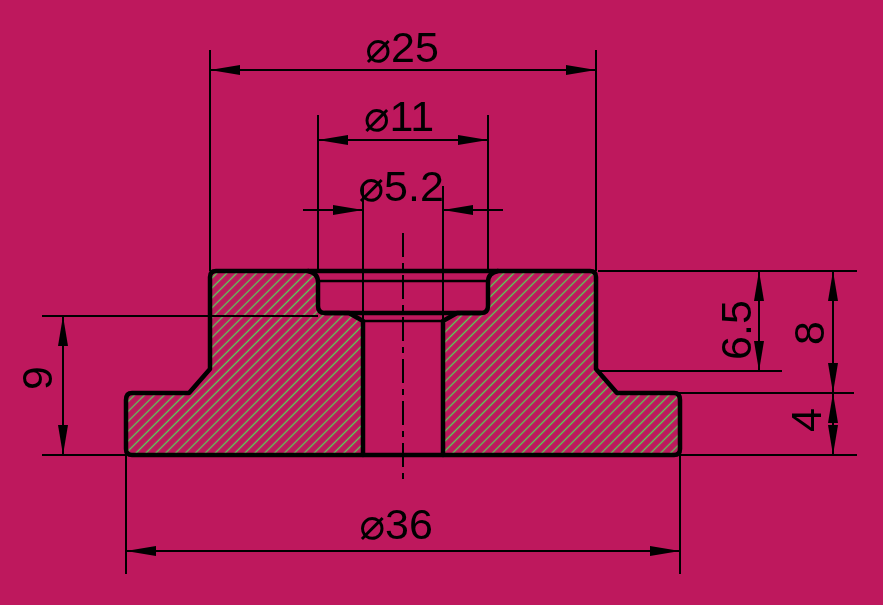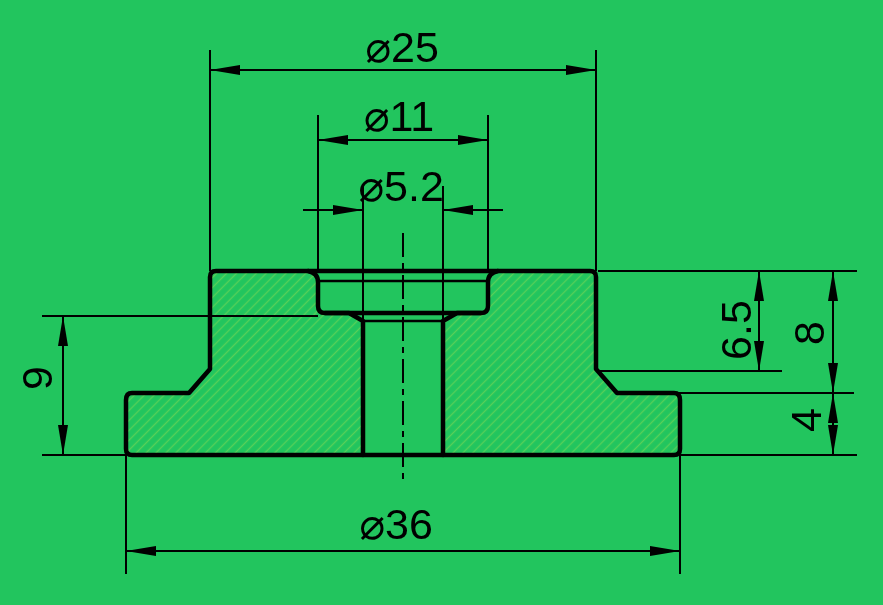--- a/index.html
+++ b/index.html
@@ -1,16 +1,16 @@
 <!DOCTYPE html>
 <html><head>
 <meta charset="utf-8">
 <style>
   html,body{margin:0;padding:0;background:#ffffff;}
-  .canvas{position:relative;width:883px;height:605px;background:#22c55e;overflow:hidden;}
+  .canvas{position:relative;width:883px;height:605px;background:#be185d;overflow:hidden;}
   .canvas svg{position:absolute;left:0;top:0;}
   text.dim{
     font-family:"Liberation Sans","DejaVu Sans",sans-serif;
     font-size:43px;
     fill:#000000;
   }
 </style>
 </head>
 <body>
 

